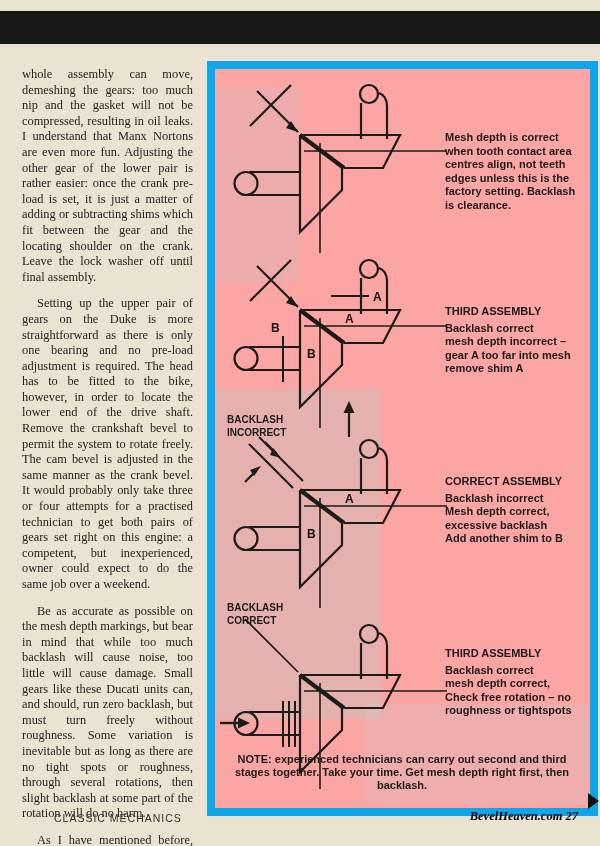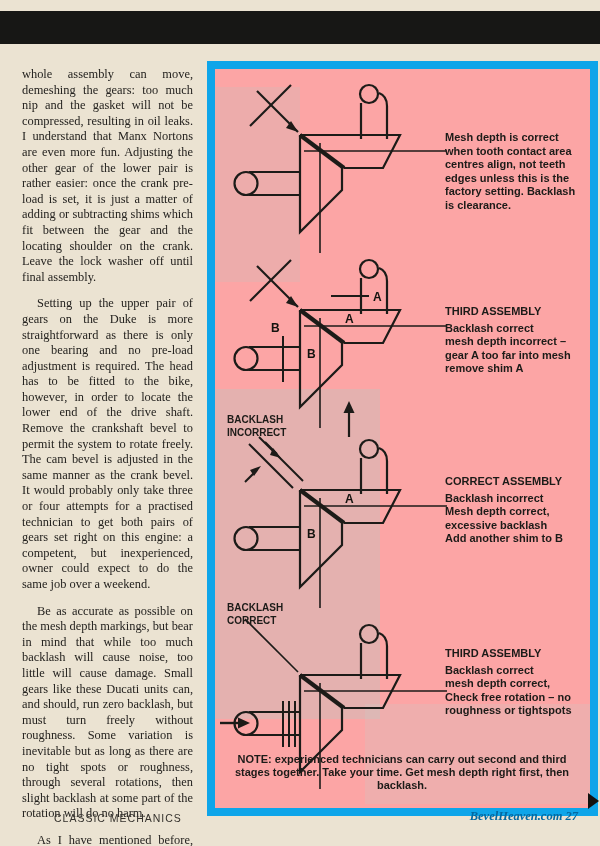--- a/index.html
+++ b/index.html
@@ -15,21 +15,21 @@
     font-size:12.4px;line-height:15.6px;text-align:justify;color:#24221f;
   }
   .article p{margin:11px;}
   .article p + p{text-indent:15px;}
   .footer-left{
     position:absolute;left:10px;top:812px;
     font-family:"Liberation Sans", sans-serif;font-size:10.5px;letter-spacing:1px;color:#34312c;margin-left:44px;
   }
   .footer-right{
     position:absolute;right:22px;top:809px;
-    font-family:"Liberation Serif", serif;font-style:italic;font-weight:bold;font-size:12.5px;color:#0369a1;
+    font-family:"Liberation Serif", serif;font-style:italic;font-weight:bold;font-size:12.5px;color:#000000;
   }
   .panel{
     position:absolute;left:207px;top:61px;width:375px;height:739px;
     border:8px solid #0ea5e9;background:#fca5a5;
   }
   .patch{position:absolute;z-index:0;}
   .patch-a{left:0;top:320px;width:165px;height:330px;background:rgba(178,201,197,.32);}
   .patch-b{left:0;top:18px;width:85px;height:195px;background:rgba(178,201,197,.2);}
   .patch-c{left:150px;top:635px;width:225px;height:100px;background:rgba(196,210,207,.22);}
   .diagram{position:absolute;left:4px;width:232px;height:180px;z-index:1;}

